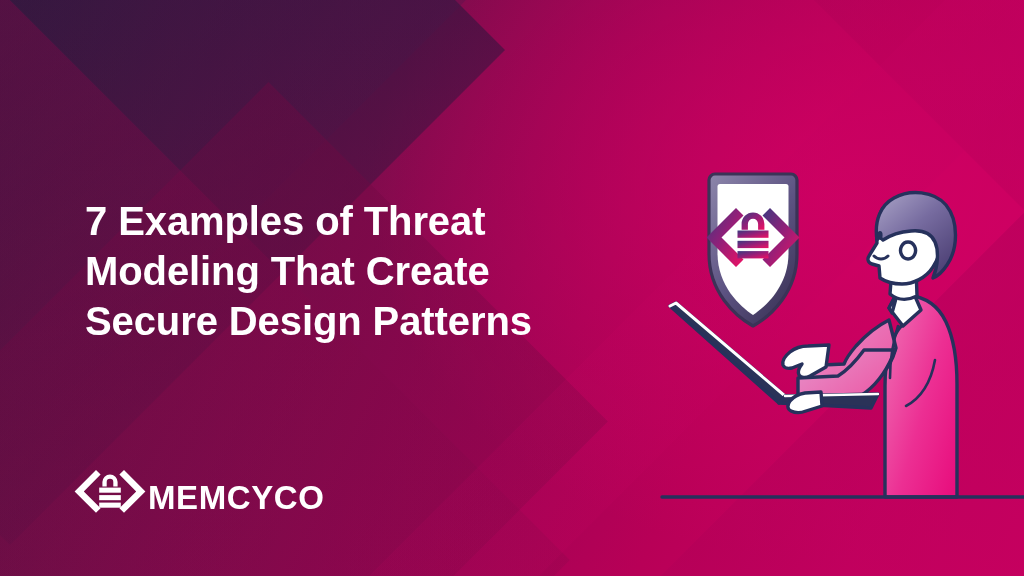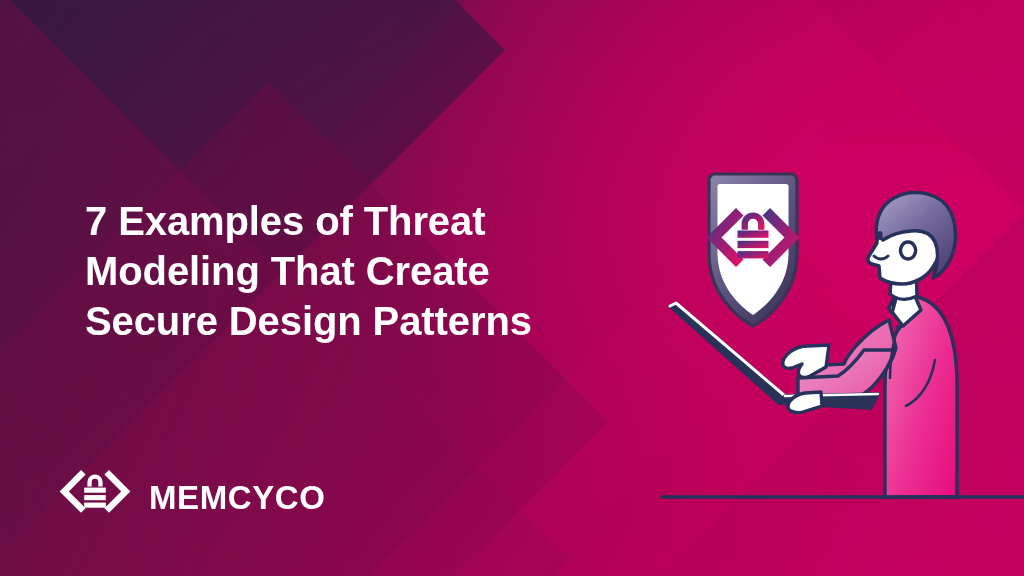--- a/index.html
+++ b/index.html
@@ -92,25 +92,24 @@
     font-size: 40px;
     line-height: 50px;
     font-weight: bold;
     letter-spacing: -0.1px;
     white-space: pre-line;
   }
 
   
   .logo-lockup {
     position: absolute;
-    left: 57px;
+    left: 72px;
     top: 464px;
     display: flex;
     align-items: center;
-    gap: 16px;
   }
   .logo-mark { width: 76px; height: 66px; display: block; }
   .logo-word {
     color: #ffffff;
     font-size: 33px;
     font-weight: bold;
     letter-spacing: 0.6px;
     line-height: 1;
     white-space: nowrap;
   }

